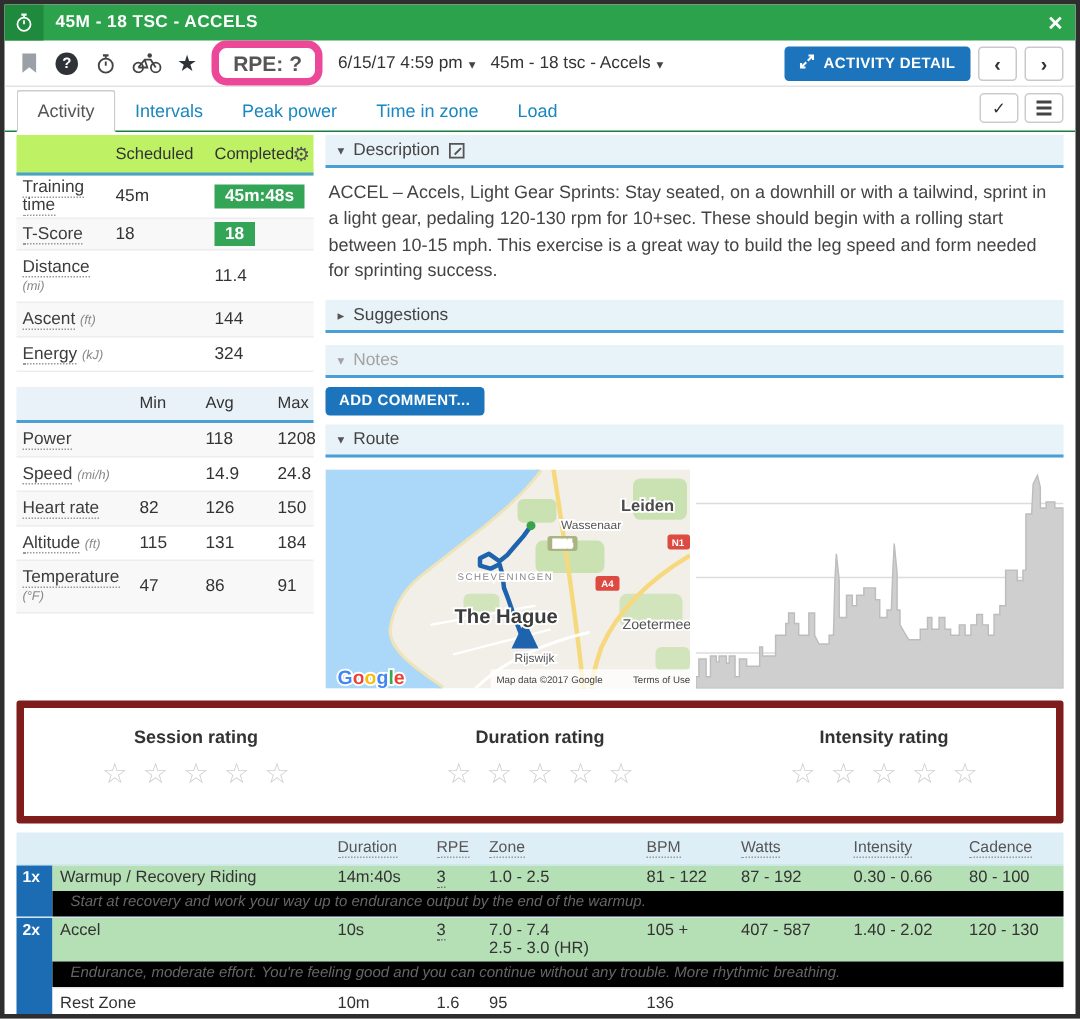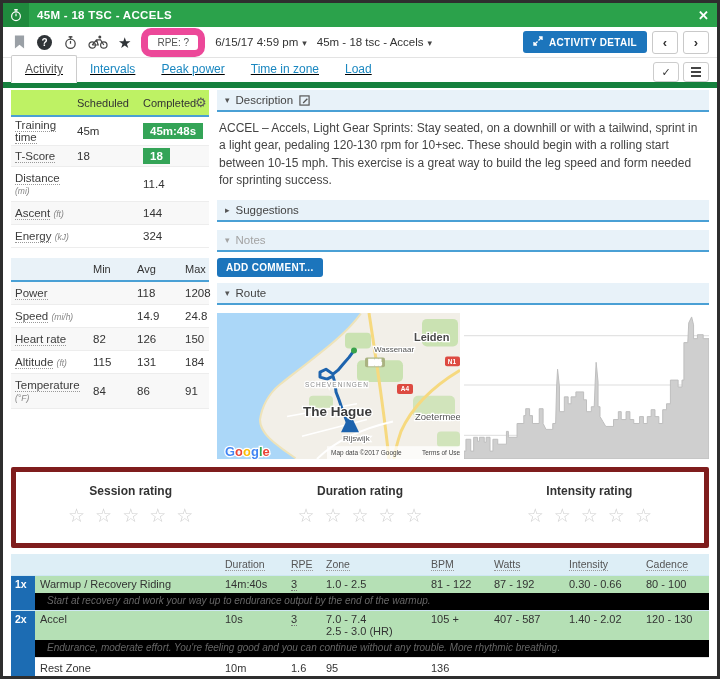--- a/index.html
+++ b/index.html
@@ -11,29 +11,29 @@
   .titlebar { height:24px; background:#2ba24b; display:flex; align-items:center; color:#fff; }
   .titlebar .iconbox { width:26px; height:24px; background:#1f8a3d; display:flex; align-items:center; justify-content:center; }
   .titlebar .wtitle { font-size:11.5px; font-weight:bold; margin-left:8px; letter-spacing:.3px; }
   .titlebar .close { margin-left:auto; margin-right:8px; font-size:13px; font-weight:bold; cursor:pointer; }
 
   
   .toolbar { height:31px; display:flex; align-items:center; padding:0 8px; border-bottom:1px solid #e3e3e3; gap:10px; }
   .tb-icon { display:flex; align-items:center; justify-content:center; width:16px; height:16px; }
   .qcircle { width:15px; height:15px; border-radius:50%; background:#2f3337; color:#fff; font-size:10px; font-weight:bold; display:flex; align-items:center; justify-content:center; }
   .star-glyph { font-size:15px; color:#2f3337; line-height:1; }
-  .rpe-pill { border:7px solid #ec4899; border-radius:10px; font-size:10px; font-weight:normal; color:#555; padding:2px 9px; white-space:nowrap; }
+  .rpe-pill { border:5px solid #ec4899; border-radius:10px; font-size:14px; font-weight:bold; color:#555; padding:2px 9px; white-space:nowrap; }
   .dropdown { font-size:11.5px; color:#333; display:flex; align-items:flex-end; gap:4px; white-space:nowrap; cursor:pointer; }
   .dd-caret { font-size:9px; color:#444; }
   .tb-right { margin-left:auto; display:flex; align-items:center; gap:5px; }
   .btn-primary { background:#1c75bc; color:#fff; font-size:10px; font-weight:bold; border:none; border-radius:3px; padding:5px 10px; display:flex; align-items:center; gap:6px; letter-spacing:.3px; cursor:pointer; }
   .btn-nav { width:26px; height:23px; background:#fff; border:1px solid #c9c9c9; border-radius:3px; font-size:13px; font-weight:bold; color:#333; display:flex; align-items:center; justify-content:center; cursor:pointer; }
 
   
-  .tabbar { height:30px; display:flex; align-items:flex-end; padding:0 8px; border-bottom:6px solid #15803d; position:relative;text-decoration:underline; }
+  .tabbar { height:30px; display:flex; align-items:flex-end; padding:0 8px; border-bottom:1px solid #15803d; position:relative; }
   .tab { font-size:12px; padding:6px 13px; color:#1a87c0; cursor:pointer; }
   .tab.active { color:#555; background:#fff; border:1px solid #ccc; border-bottom:1px solid #fff; border-radius:2px 2px 0 0; margin-bottom:-1px; }
   .tab-actions { position:absolute; right:8px; top:4px; display:flex; gap:4px; }
   .tab-btn { width:26px; height:20px; border:1px solid #ccc; border-radius:3px; background:#fff; display:flex; align-items:center; justify-content:center; font-size:11px; color:#333; cursor:pointer; }
   .hamb { display:flex; flex-direction:column; gap:2px; }
   .hamb i { display:block; width:10px; height:2px; background:#444; }
 
   
   .content { display:flex; padding:2px 8px 0; gap:8px; }
   .leftcol { width:198px; flex:none; }
@@ -235,21 +235,21 @@
             <span>150</span>
         </div>
         <div class="m4 mrow">
           <span><span class="lbl">Altitude</span> <span class="unit">(ft)</span></span>
           <span>115</span>
             <span>131</span>
             <span>184</span>
         </div>
         <div class="m4 mrow">
           <span><span class="lbl">Temperature</span> <span class="unit">(°F)</span></span>
-          <span>84</span>
+          <span>47</span>
             <span>86</span>
             <span>91</span>
         </div>
       </div>
     </div>
 
     <div class="rightcol">
       <div class="section-head">
         <span class="car">▾</span>
         <span>Description</span>

